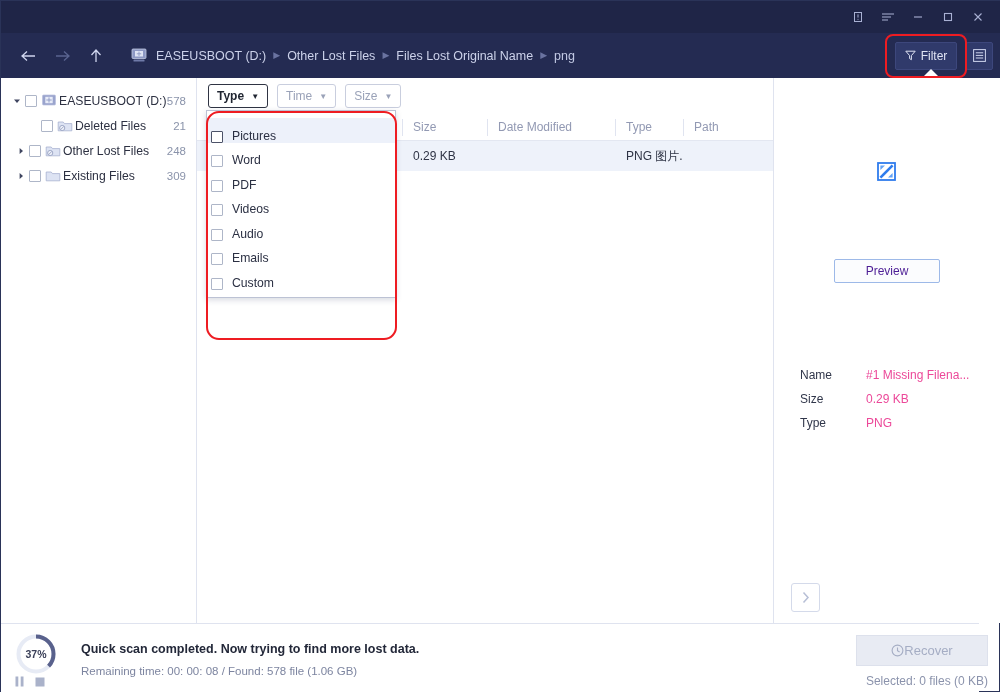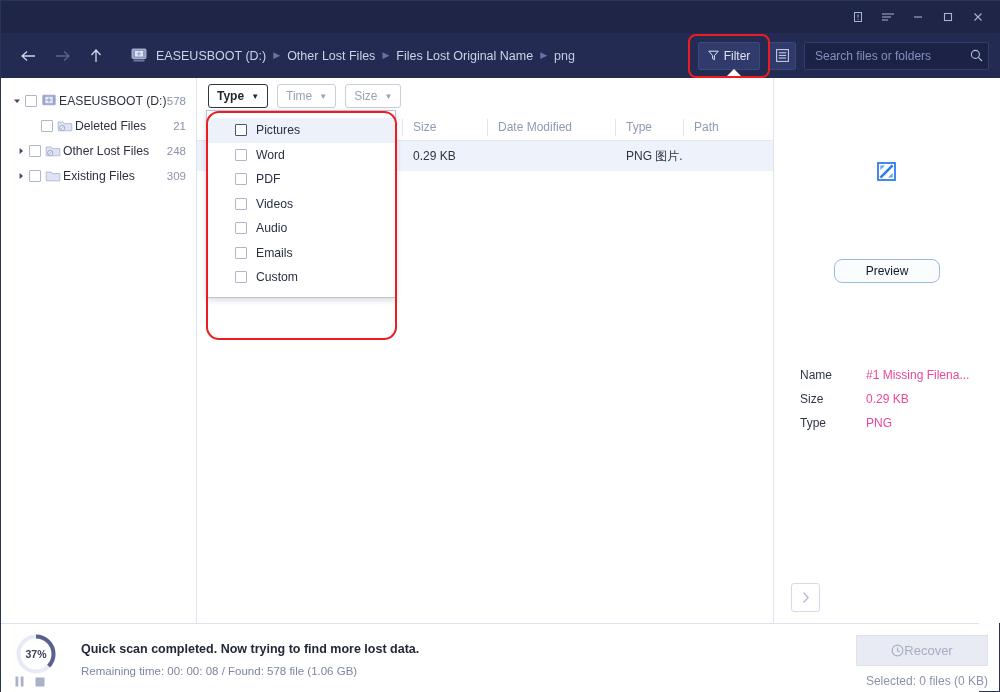--- a/index.html
+++ b/index.html
@@ -199,22 +199,22 @@
   .dropdown {
     position: absolute; left: 9px; top: 32px;
     width: 190px;
     background: #ffffff;
     border: 1px solid #bcc2d4;
     box-shadow: 0 2px 6px rgba(40,50,90,0.18);
     padding: 7px 0 7px 0;
     z-index: 20;
   }
   .dd-item {
-    height: 24.5px; display: flex; align-items: center;
-    padding-left: 28px; font-size: 12.2px; color: #2b3043;
+    height: 24.5px; display: flex; align-items: flex-end;
+    padding-left: 4px; font-size: 12.2px; color: #2b3043;
   }
   .dd-item.sel { background: #edf1fa; }
   .dd-cbx {
     width: 12px; height: 12px; border: 1px solid #aeb6c8;
     background: #fff; border-radius: 1px; margin-right: 9px; flex:none;
   }
   .dd-item.sel .dd-cbx { border-color: #4c5268; border-width: 1.4px; }
   .dd-hl {
     position: absolute; left: 9px; top: 33px;
     width: 191px; height: 229px;
@@ -229,24 +229,24 @@
     background: #ffffff;
     position: relative;
   }
   .pv-thumb {
     position: absolute; left: 0; right: 0; top: 84px;
     display: flex; justify-content: center;
   }
   .pv-btn {
     position: absolute; left: 60px; top: 181px;
     width: 106px; height: 24px;
-    border: 1px solid #9db9e8; border-radius: 8px;
+    border: 1px solid #9db9e8; border-radius: 2px;
     background: #fbfcfe;
     display: flex; align-items: center; justify-content: center;
-    color: #0f172a; font-size: 12px;
+    color: #4c1d95; font-size: 12px;
   }
   .pv-meta { position: absolute; left: 26px; top: 285px; width: 190px; }
   .pv-line { display: flex; height: 24px; align-items: center; font-size: 12px; }
   .pv-k { width: 66px; color: #30364a; }
   .pv-v { color: #ec4899; white-space: nowrap; overflow: hidden; }
   .pv-next {
     position: absolute; left: 17px; top: 505px;
     width: 29px; height: 29px;
     border: 1px solid #d4daea; border-radius: 3px;
     background: #fff;
@@ -382,29 +382,20 @@
       <div class="filter-hl"></div>
     </div>
 
     <div class="listmode-btn">
       <svg width="13" height="13" viewBox="0 0 13 13">
           <rect x="0.6" y="0.6" width="11.8" height="11.8" fill="none" stroke="#cfd5ee" stroke-width="1"></rect>
           <path d="M2.8 3.8h7.4M2.8 6.4h7.4M2.8 9h7.4" stroke="#cfd5ee" stroke-width="1"></path>
         </svg>
     </div>
 
-    <div class="search-box">
-      <input value="" placeholder="Search files or folders" style="">
-      <span class="search-ico">
-        <svg width="13" height="13" viewBox="0 0 13 13">
-            <circle cx="5.4" cy="5.4" r="4" fill="none" stroke="#b9c0de" stroke-width="1.1"></circle>
-            <path d="M8.4 8.4 L12 12" stroke="#b9c0de" stroke-width="1.1"></path>
-          </svg>
-      </span>
-    </div>
   </div>
 
   <div class="body">
 
     <div class="sidebar">
 
       <div class="tree-row" style="padding-left:8px">
         <span class="tw">
           <svg width="8" height="8" viewBox="0 0 8 8">
               <path d="M1 2.6 L4 6 L7 2.6 Z" fill="#3f4560"></path>

